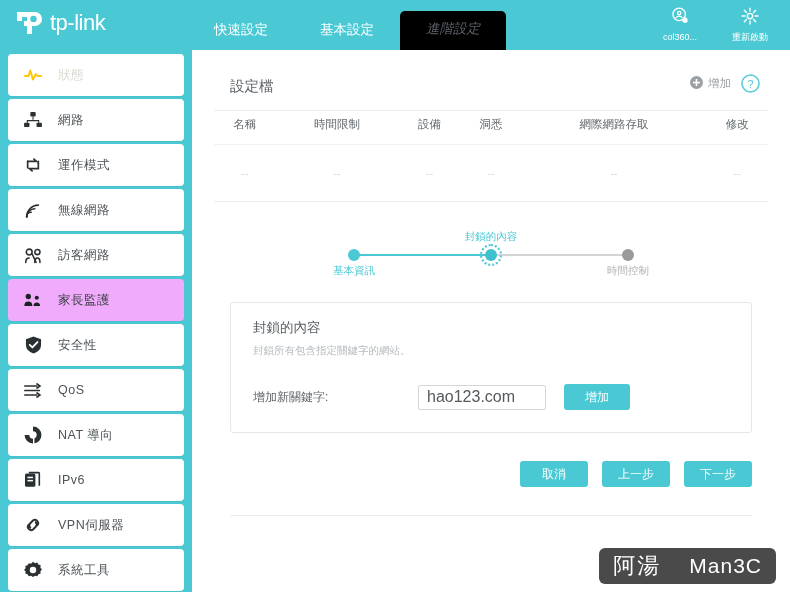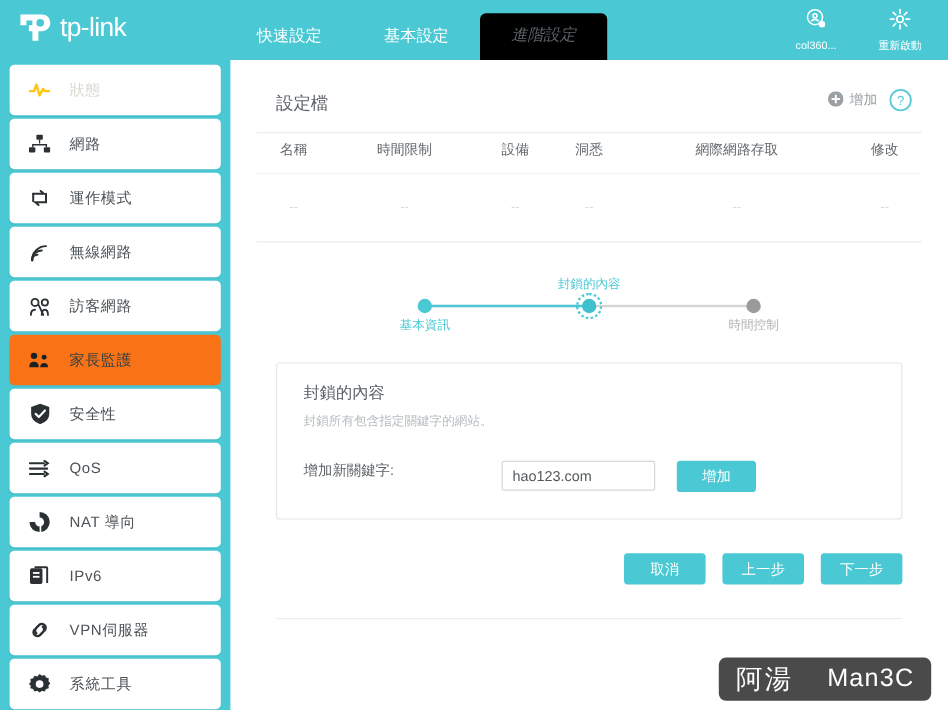--- a/index.html
+++ b/index.html
@@ -69,21 +69,21 @@
     padding-left: 14px; cursor: pointer;
     box-shadow: 0 1px 1px rgba(0,0,0,0.04);
   }
   .side-item .si-icon {
     width: 22px; height: 20px; display: flex; align-items: center;
     justify-content: center; margin-right: 14px; color: #2b3033;
   }
   .side-item .si-label { font-size: 12.5px; color: #4d5357; letter-spacing: .5px; }
   .side-item.status .si-icon { color: #ffc60b; }
   .side-item.status .si-label { color: #d8d8d0; }
-  .side-item.active { background: #f97316; }
+  .side-item.active { background: #f0abfc; }
   .side-item.active .si-icon { color: #1c2124; }
   .side-item.active .si-label { color: #3a3f42; }
 
   
   .main {
     position: absolute; left: 192px; top: 50px;
     width: 598px; height: 542px; background: #ffffff;
     padding: 18px 22px 0 22px;
   }
   .panel-head {
@@ -144,25 +144,25 @@
   .step.current .lbl { top: 2px; color: #4ac9d4; }
   .step.pending .lbl { top: 36px; color: #b4b4b4; }
 
   
   .card {
     margin: 18px 16px 0 16px; border: 1px solid #e6e6e6;
     border-radius: 3px; padding: 16px 22px 22px 22px;
   }
   .card-title { font-size: 13.5px; color: #5a6065; }
   .card-sub { font-size: 10.5px; color: #b6bbbe; margin-top: 7px; }
-  .card-row { display: flex; margin-top: 26px; }
+  .card-row { display: flex; align-items: center; margin-top: 26px; }
   .card-label { font-size: 12px; color: #5e6468; width: 165px; }
   .kw-input {
     width: 128px; height: 25px; border: 1px solid #d6d6d6;
-    border-radius: 2px; padding: 0 8px; font-size: 12px;
+    border-radius: 2px; padding: 0 8px; font-size: 16px;
     color: #55595c; font-family: "Liberation Sans", sans-serif;
     outline: none; background: #fff;
   }
   .btn {
     display: inline-flex; align-items: center; justify-content: center;
     background: #4ac9d4; color: #ffffff; font-size: 12px;
     border: none; border-radius: 3px; cursor: pointer;
     height: 26px; padding: 0 18px;
     font-family: "Liberation Sans", sans-serif;
   }

